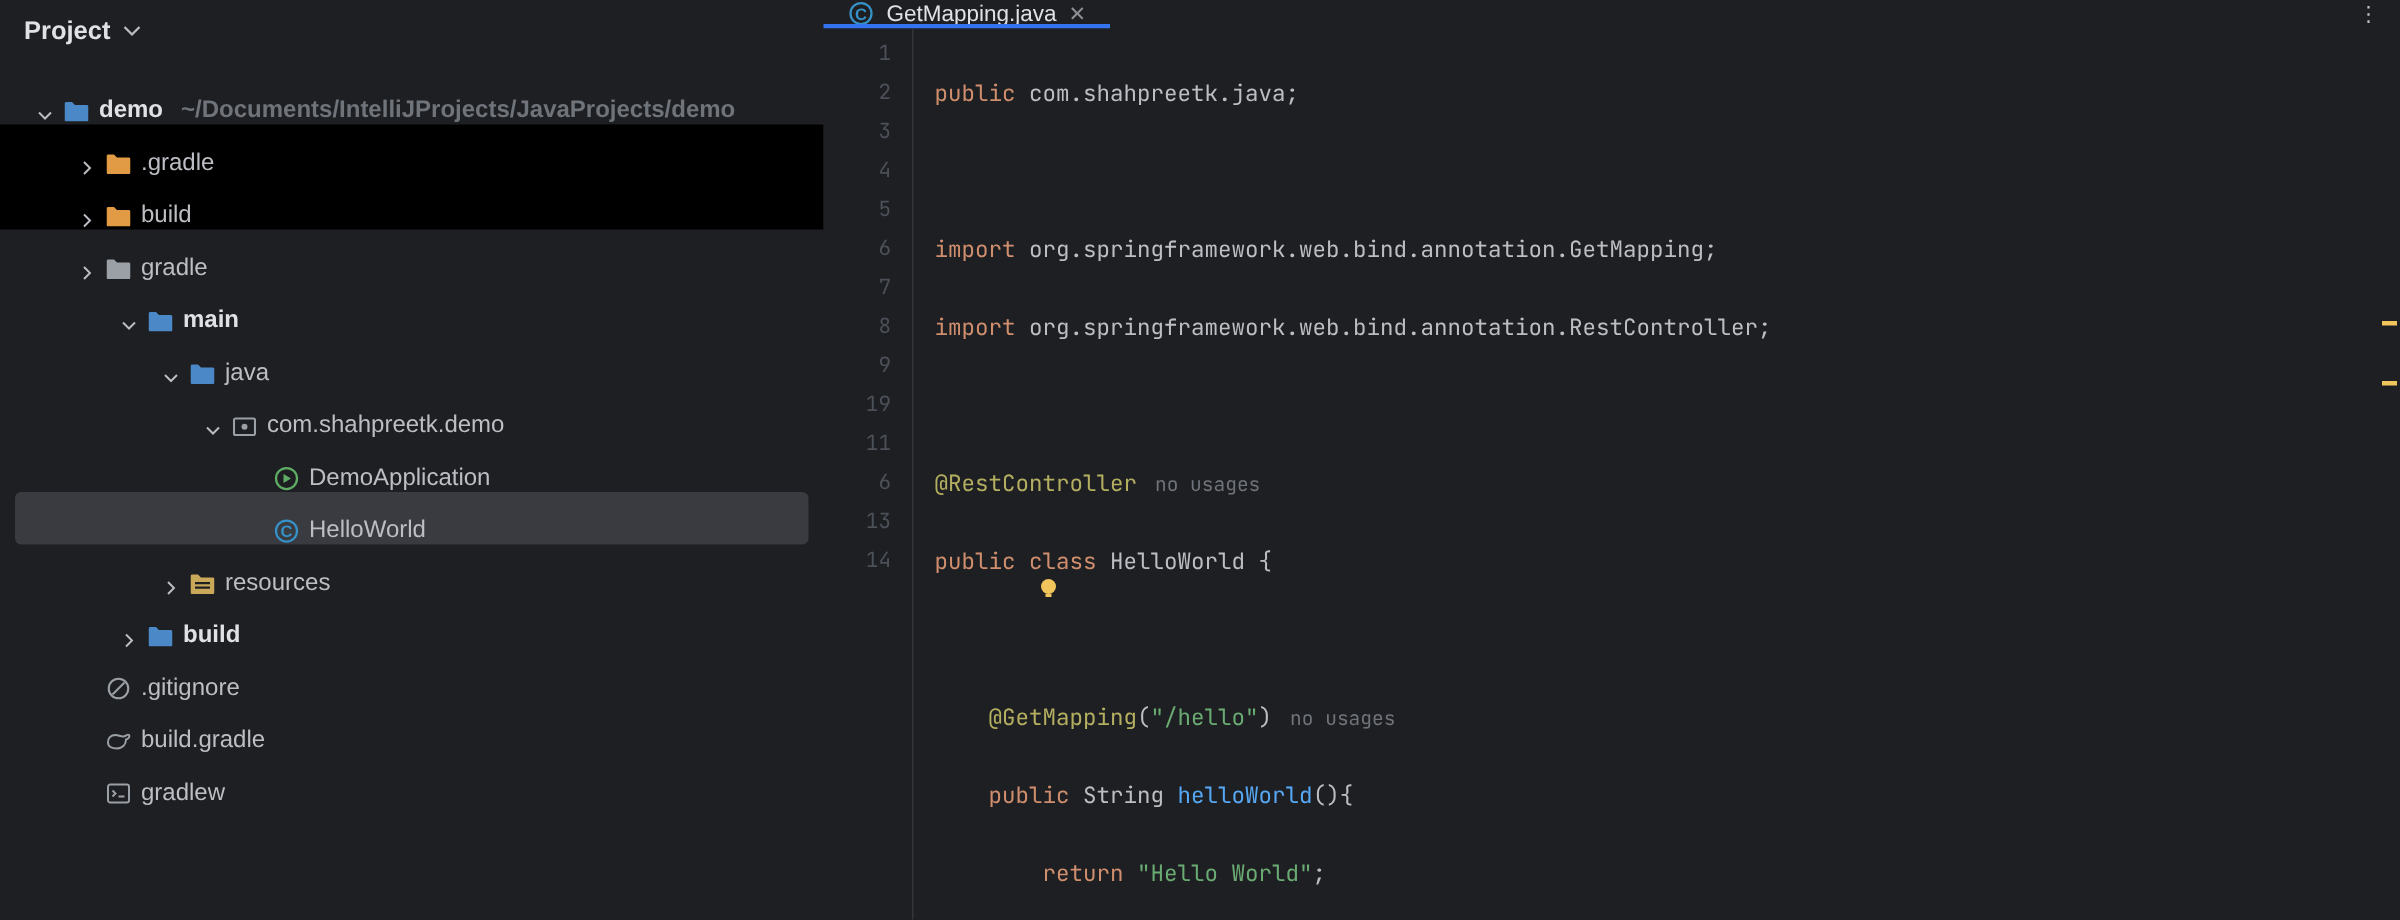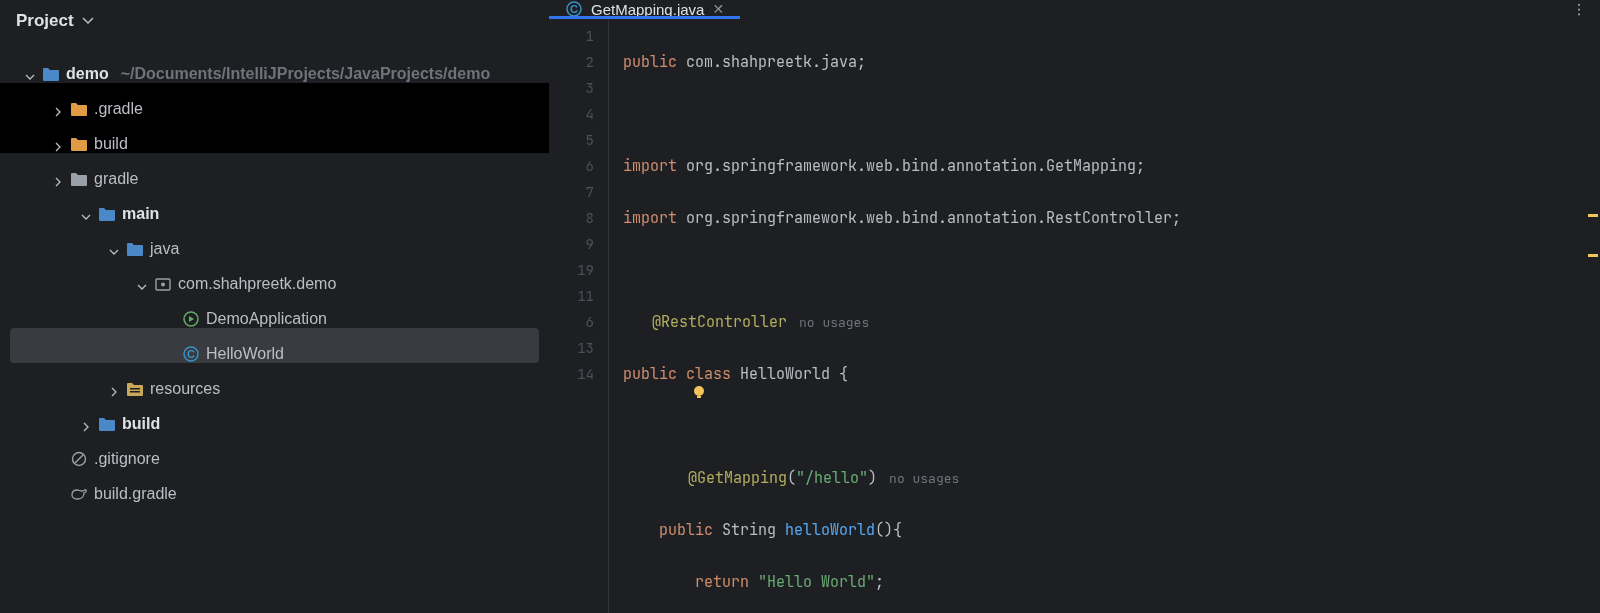--- a/index.html
+++ b/index.html
@@ -53,21 +53,21 @@
   user-select:none; border-right:1px solid #313438;
 }
 .gutter div { height:26px; line-height:26px; }
 .code {
   flex:1; padding:4px 0 0 14px; font-family:"JetBrains Mono",Menlo,Consolas,monospace;
   font-size:15px; line-height:26px; position:relative; white-space:pre;
 }
 .code-line { height:26px; }
 .kw { color:#cf8e6d; }
 .str { color:#6aab73; }
-.ann { color:#b3ae60;margin-left:29px; }
+.ann { color:#b3ae60; }
 .fn { color:#56a8f5; }
 .cls { color:#bcbec4; }
 .hint { color:#6f737a; font-style:normal; padding-left:12px; font-size:13px; }
 .bulb {
   position:absolute; left:10px; top:337px; width:16px; height:16px;
 }
 .inspections {
   position:absolute; top:50px; right:18px; display:flex; align-items:center; gap:6px;
   color:#bcbec4; font-size:14px;
 }
@@ -267,20 +267,30 @@
     <div class="tree-row">
       <span class="spacer" style="width:64px"></span>
       <span class="icon file-icon">
           <svg width="18" height="14" viewBox="0 0 18 14">
             <path d="M2 8c0-3 2-5 5-5 2 0 3 1 5 1s3-2 4-1c1 1-1 3-2 3 0 3-2 6-6 6-3 0-6-1-6-4z" fill="none" stroke="#9aa0a6" stroke-width="1.3"></path>
           </svg>
         </span>
       <span class="tree-label">build.gradle</span>
     </div>
 
+    <div class="tree-row">
+      <span class="spacer" style="width:64px"></span>
+      <span class="icon file-icon">
+          <svg width="16" height="14" viewBox="0 0 16 14">
+            <rect x="1" y="1" width="14" height="12" rx="1.5" stroke="#9aa0a6" fill="none" stroke-width="1.3"></rect>
+            <path d="M4 5l2 2-2 2M8 9h4" stroke="#9aa0a6" stroke-width="1.3" fill="none"></path>
+          </svg>
+        </span>
+      <span class="tree-label">gradlew</span>
+    </div>
 
   </div>
 </div>
 
 <div class="editor-area">
   <div class="tab-bar">
     <div class="tab active">
       <span class="icon class-icon">
           <svg width="18" height="18" viewBox="0 0 18 18">
             <circle cx="9" cy="9" r="7"></circle>

